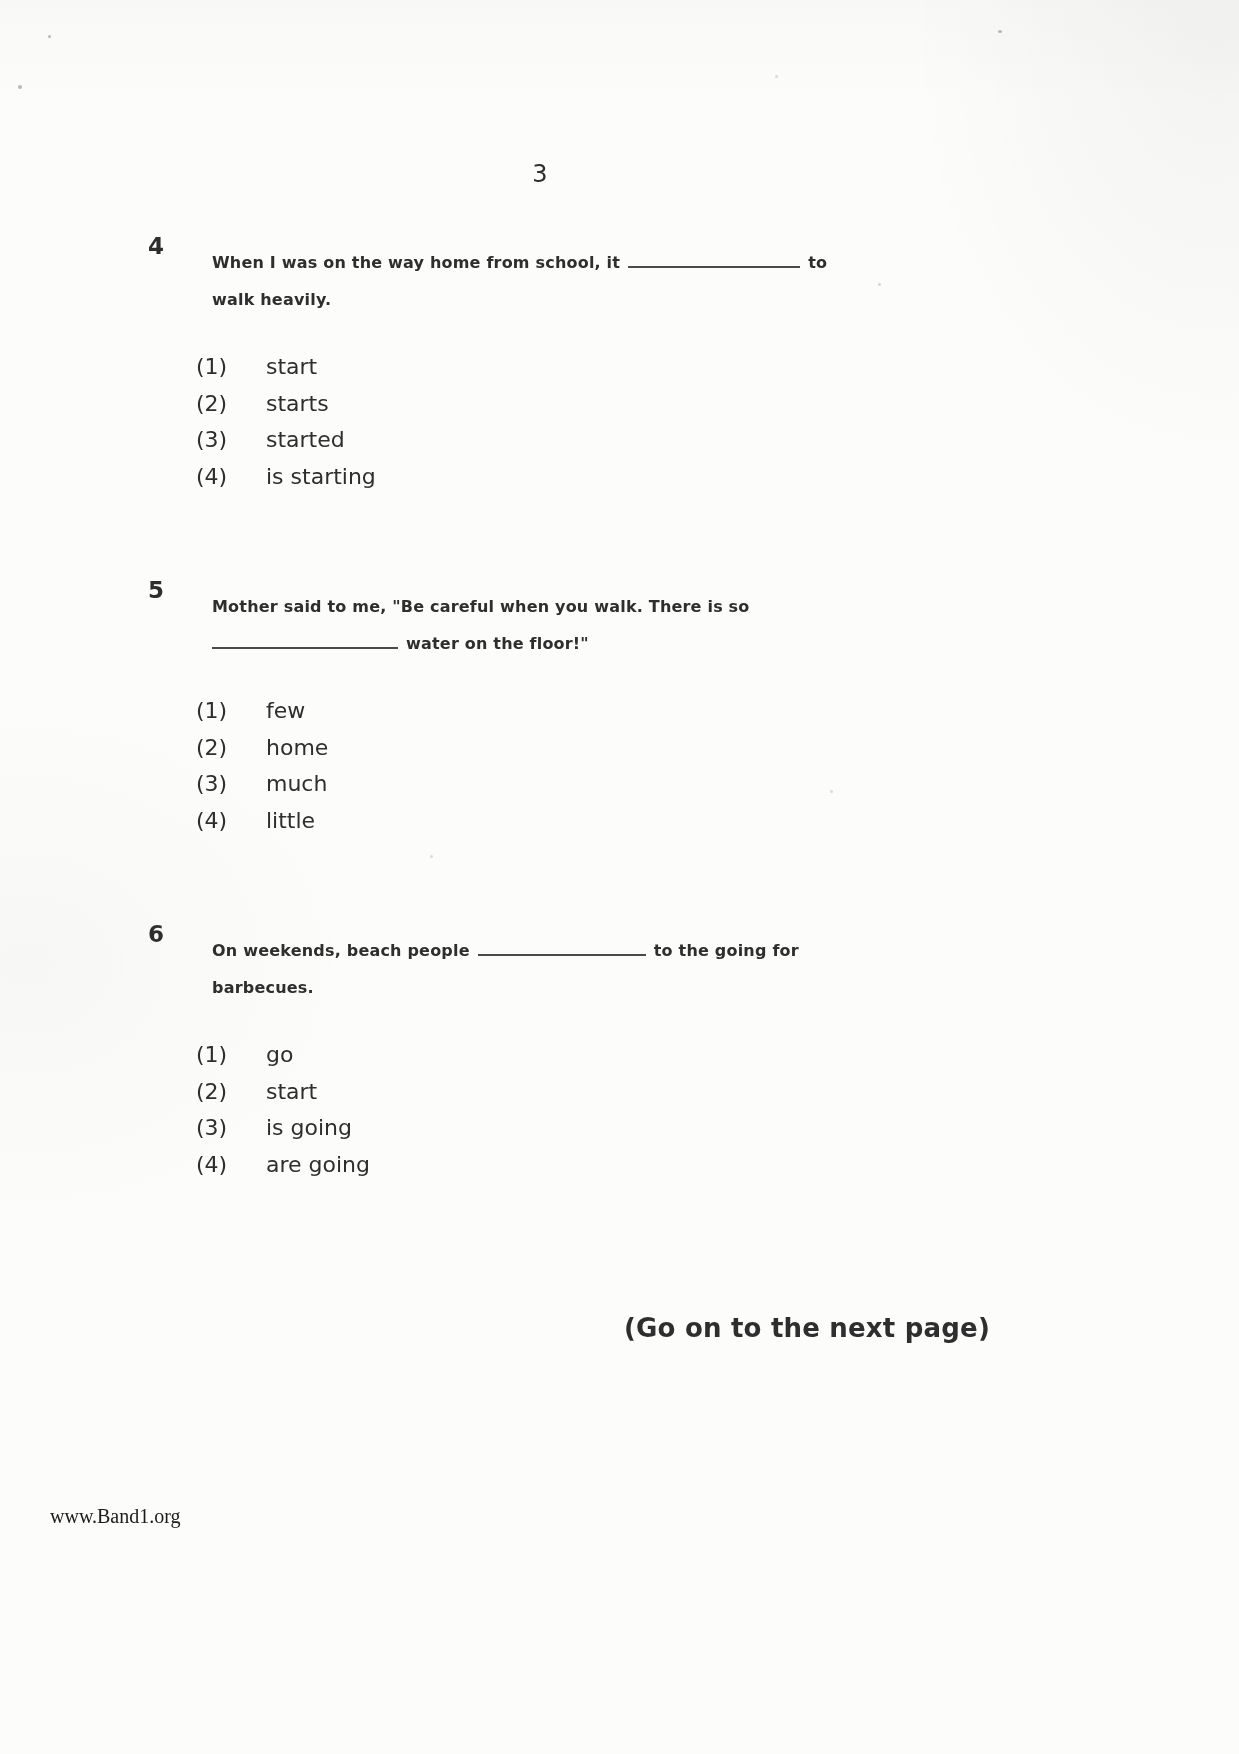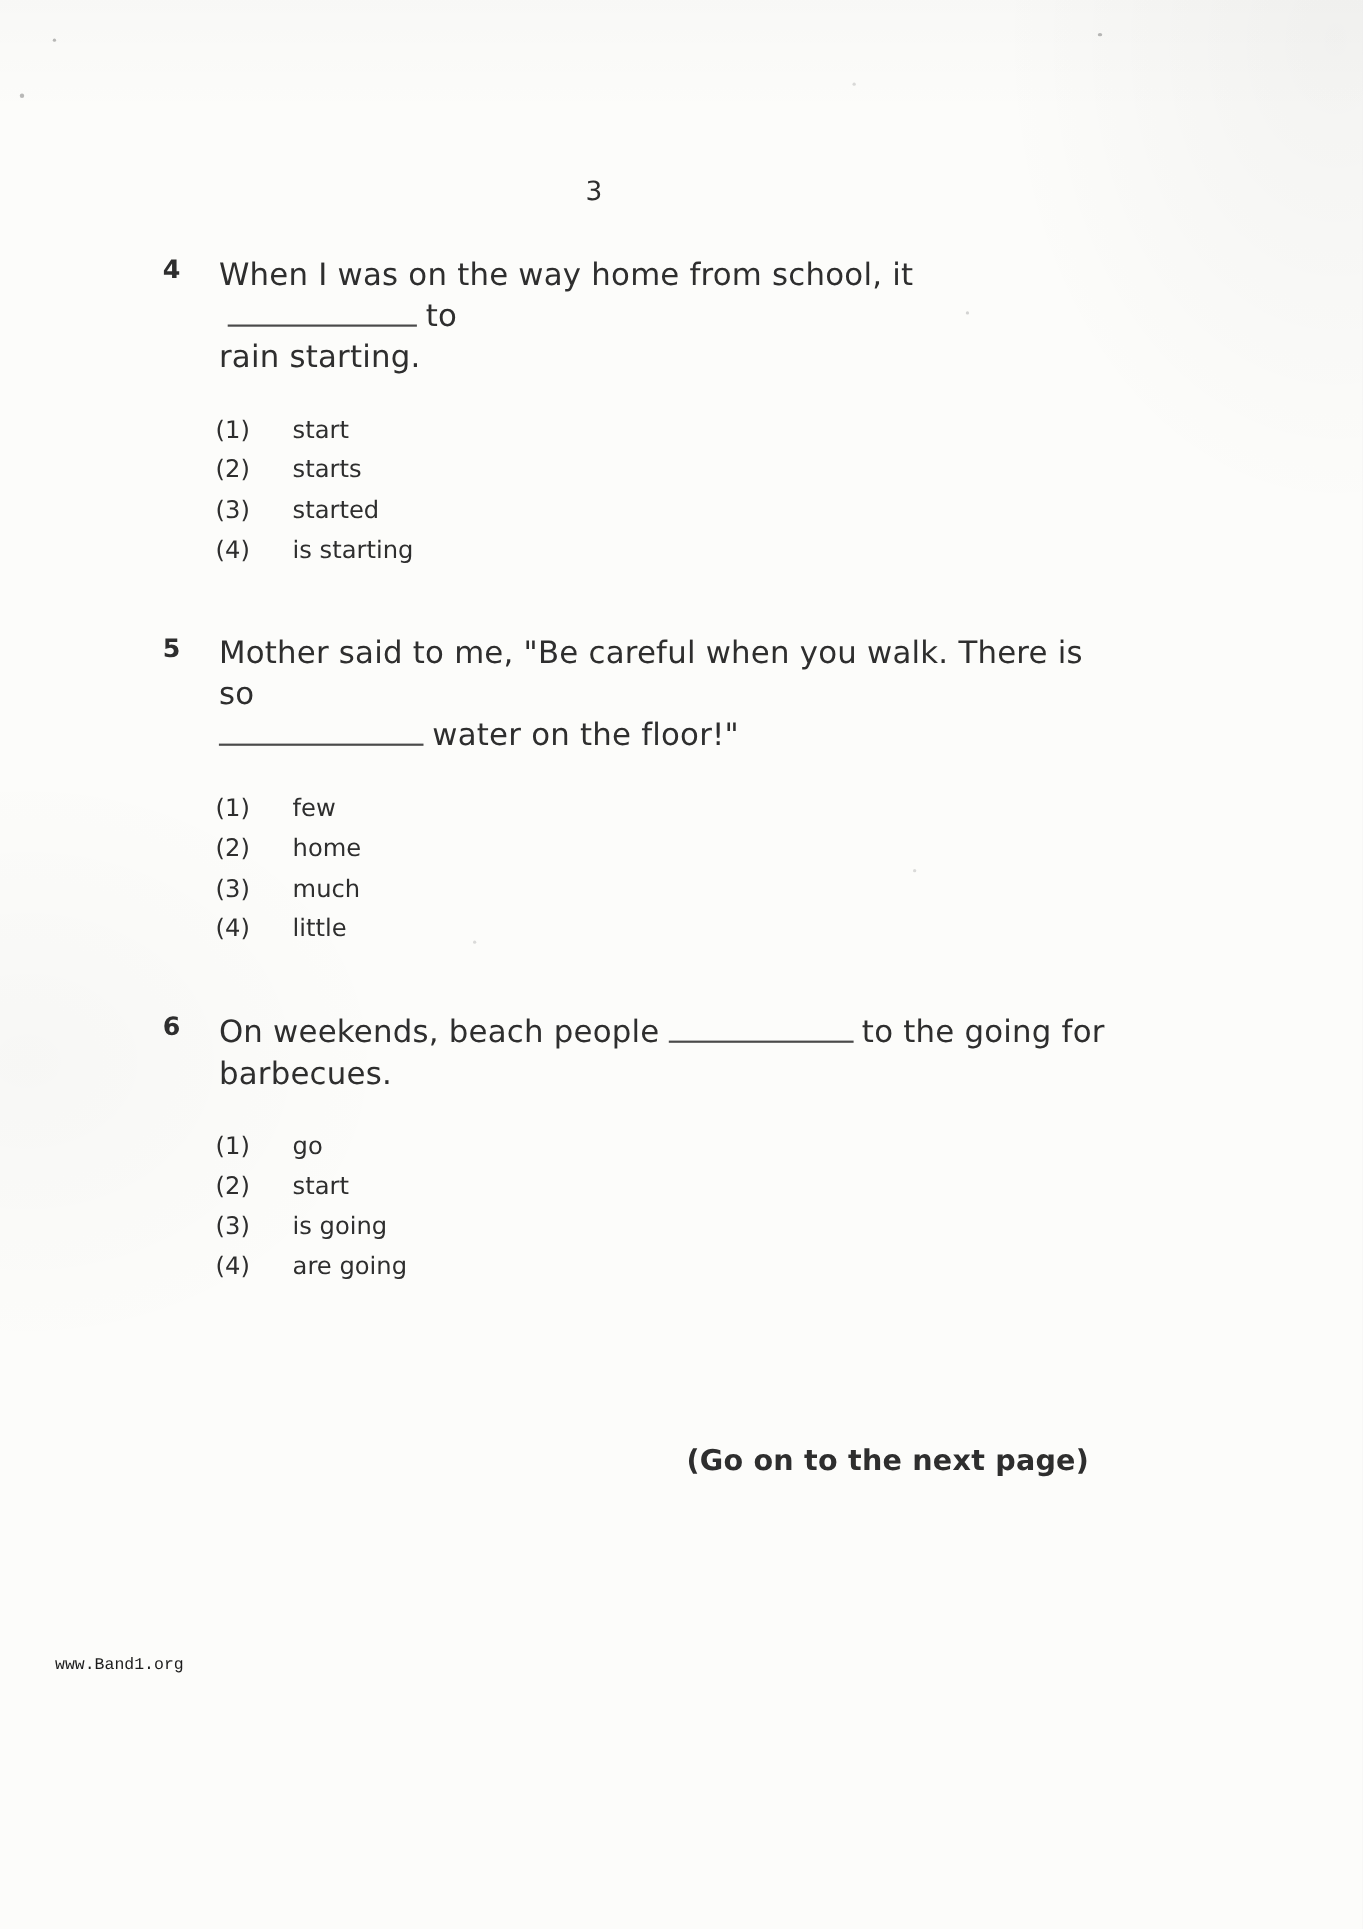--- a/index.html
+++ b/index.html
@@ -41,24 +41,25 @@
   #q6 { top: 916px; left: 148px; }
   .q-num {
     width: 48px;
     flex: 0 0 48px;
     font-weight: bold;
     font-size: 23px;
     line-height: 37px;
   }
   .q-body { flex: 1; }
   .q-text {
-    margin: 3px;
-    font-size: 28px;
+    margin: 16px;
+    font-size: 16px;
     line-height: 37px;
     letter-spacing: 0.2px;
+    font-weight: bold;
   }
   .blank {
     display: inline-block;
     height: 0.95em;
     border-bottom: 2px solid #4a4a4a;
     vertical-align: baseline;
     margin: 0 8px;
   }
   .blank.w-q4 { width: 172px; }
   .blank.w-q5 { width: 186px; margin-left: 0; }
@@ -80,22 +81,22 @@
     top: 1313px;
     left: 624px;
     font-size: 26px;
     font-weight: bold;
     letter-spacing: 0.2px;
   }
   .watermark {
     position: absolute;
     top: 1505px;
     left: 50px;
-    font-family: Liberation Mono, monospace;
-    font-size: 15px;
+    font-family: Liberation Serif, serif;
+    font-size: 20px;
     color: #1b1b1b;
   }
   
   .speckle {
     position: absolute;
     width: 3px; height: 3px;
     border-radius: 50%;
     background: rgba(60,60,60,0.35);
   }
   .s1 { top: 35px;  left: 48px;  }
@@ -109,21 +110,21 @@
 </head>
 <body>
 
 <div class="page">
 
   <div class="page-number">3</div>
 
   <section class="question" id="q4">
     <div class="q-num">4</div>
     <div class="q-body">
-      <p class="q-text"><span>When I was on the way home from school, it</span><span class="blank w-q4"></span><span>to</span><br><span>rain starting.</span></p>
+      <p class="q-text"><span>When I was on the way home from school, it</span><span class="blank w-q4"></span><span>to</span><br><span>walk heavily.</span></p>
       <ul class="options">
         <li class="option">
           <span class="opt-label">(1)</span>
           <span class="opt-text">start</span>
         </li>
         <li class="option">
           <span class="opt-label">(2)</span>
           <span class="opt-text">starts</span>
         </li>
         <li class="option">

